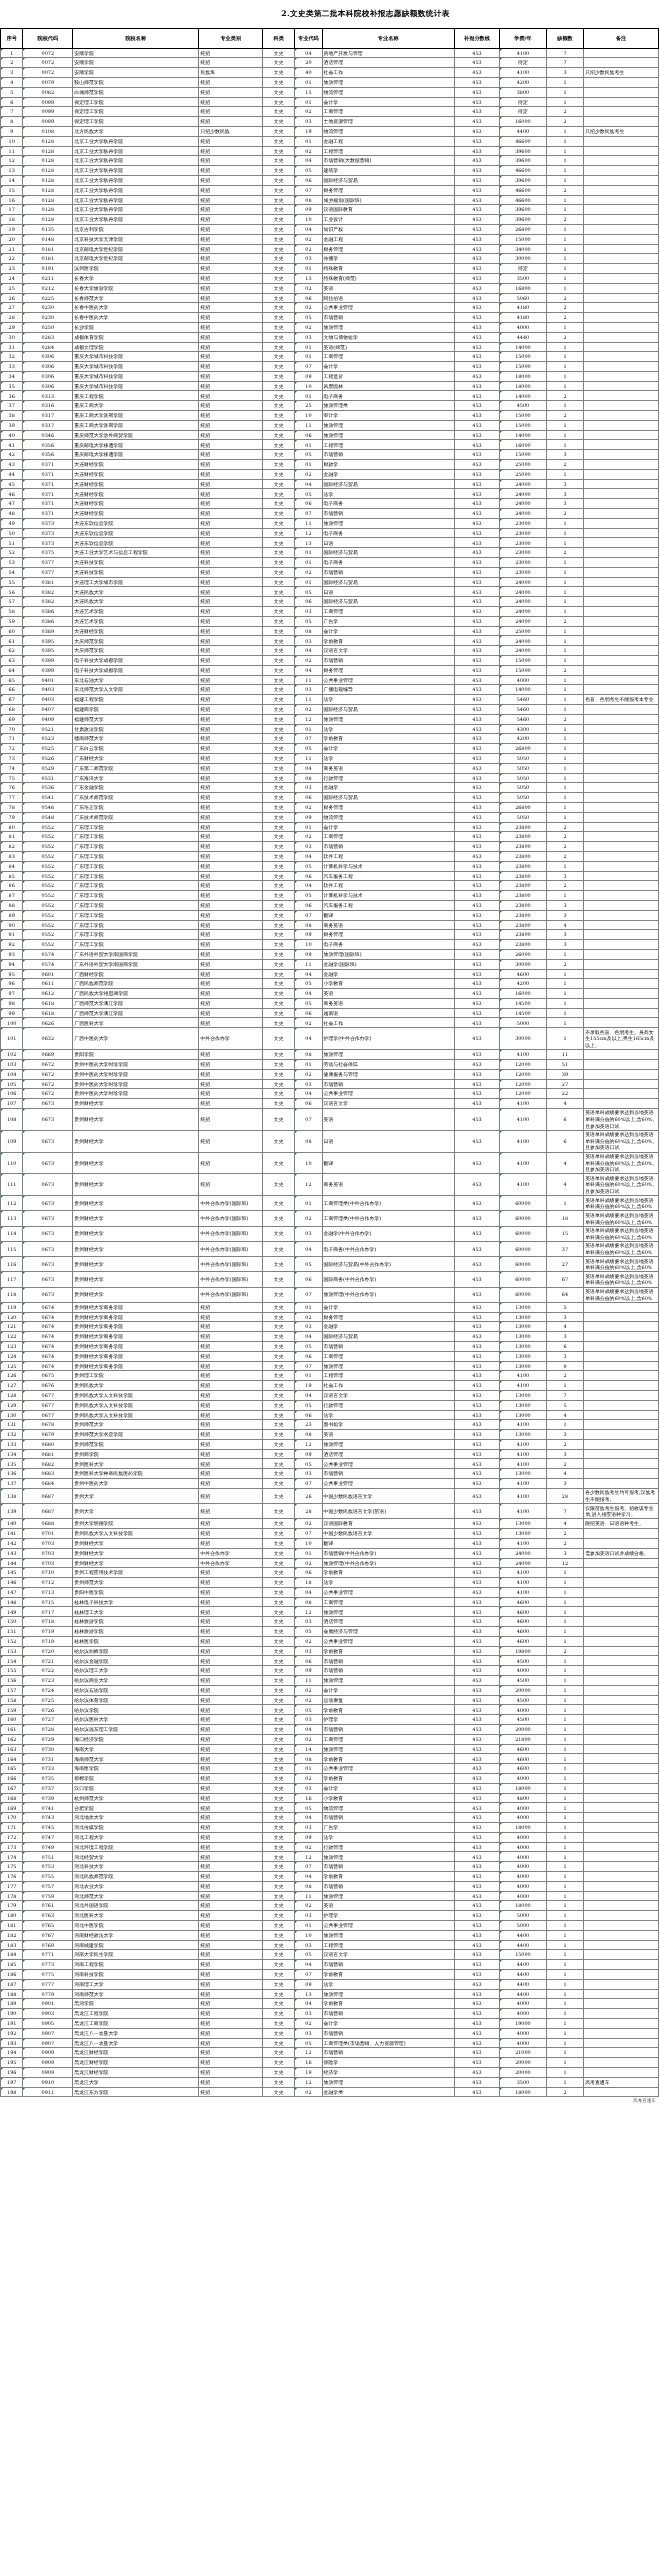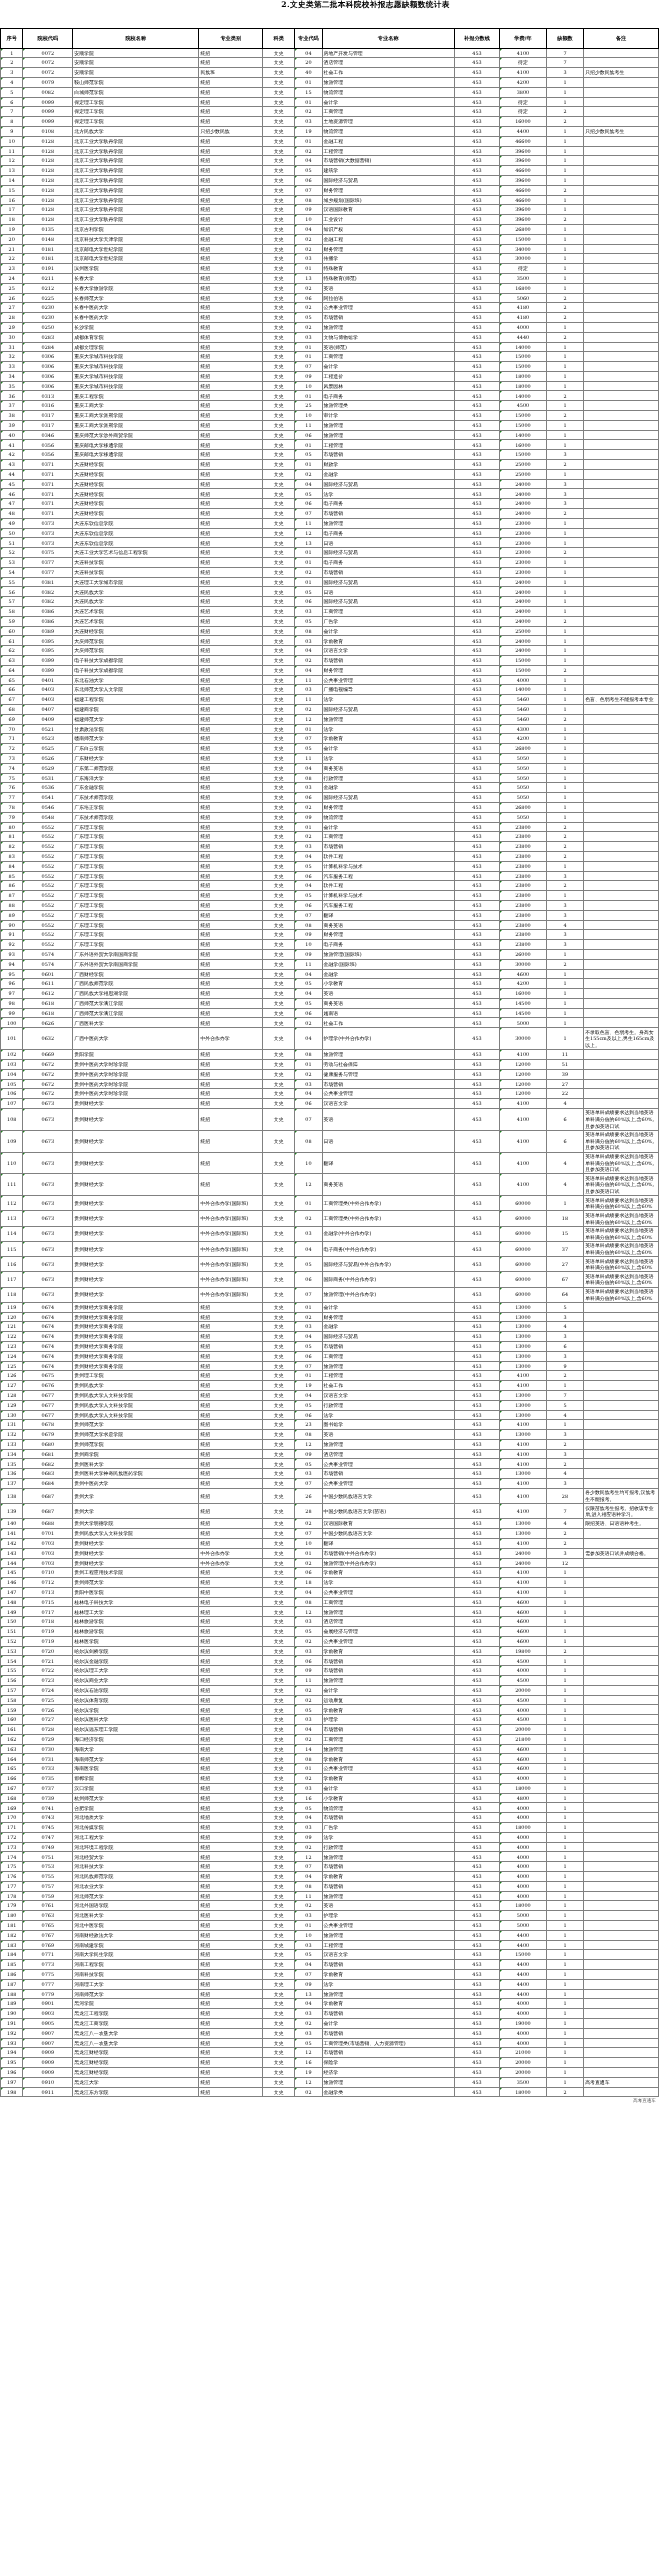--- a/index.html
+++ b/index.html
@@ -13,21 +13,21 @@
     color: #000000;
   }
   #page {
     width: 659px;
     background: #ffffff;
     padding: 0;
   }
   .title-bar {
     height: 28px;
     display: flex;
-    align-items: flex-start;
+    align-items: center;
     justify-content: center;
     padding-left: 72px;
   }
   .title-text {
     font-size: 7.7px;
     font-weight: bold;
     letter-spacing: 0.3px;
     font-family: "DejaVu Serif", "Liberation Serif", serif;
   }
   table.sheet {

